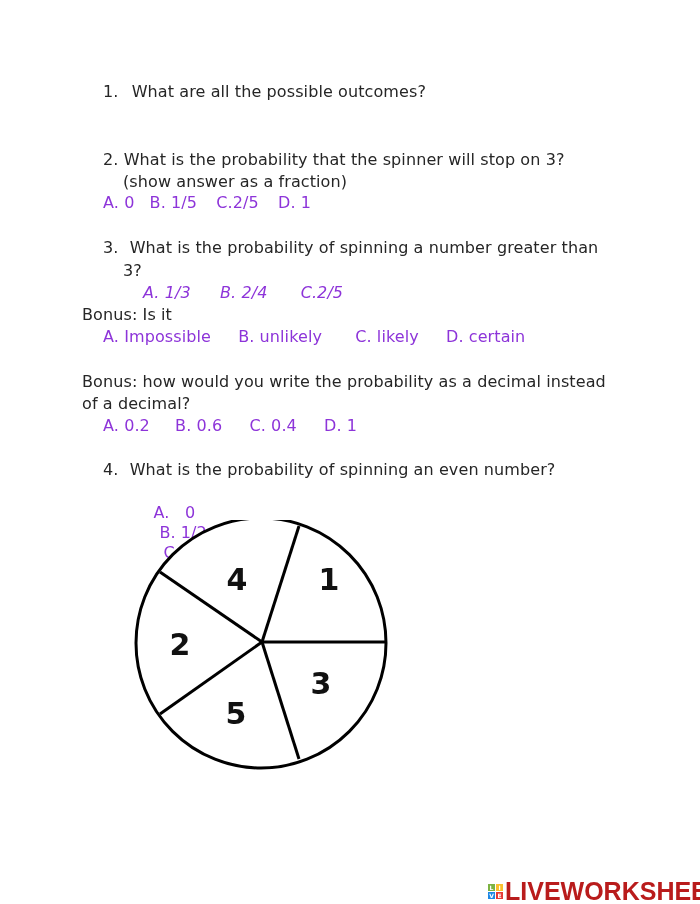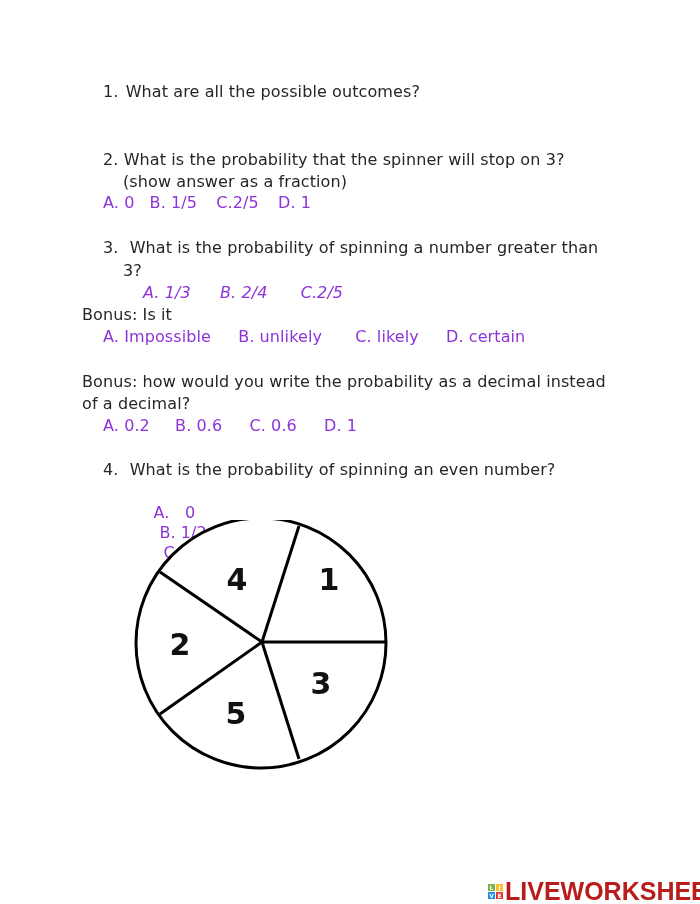--- a/index.html
+++ b/index.html
@@ -15,21 +15,21 @@
   .logo { position: absolute; left: 488px; top: 877px; display: flex; align-items: center; }
   .logo-blocks { display: grid; grid-template-columns: 7px 7px; grid-template-rows: 7px 7px; gap: 1px; margin-right: 2px; }
   .logo-blocks div { font-size: 6px; color: #fff; text-align: center; line-height: 7px; font-weight: bold; font-family: "DejaVu Sans", sans-serif; }
   .logo-text { font-family: "Liberation Sans", sans-serif; font-weight: bold; font-size: 25px; color: #b91c1c; letter-spacing: 0px; }
 </style>
 </head>
 <body>
 
 <div class="line q" style="left:103px; top:82px;">
   <span>1.</span>
-  <span style="margin-left:2px">What are all the possible outcomes?</span>
+  <span style="margin-left:8px">What are all the possible outcomes?</span>
 </div>
 
 <div class="line q" style="left:103px; top:150px;">
   <span>2.</span>
   <span style="">What is the probability that the spinner will stop on 3?</span>
 </div>
 <div class="line q" style="left:123px; top:172px;">(show answer as a fraction)</div>
 <div class="line opt" style="left:103px; top:193px;">
   <span>A. 0</span>
   <span style="margin-left:10px">B. 1/5</span>
@@ -54,21 +54,21 @@
   <span style="margin-left:22px">B. unlikely</span>
   <span style="margin-left:28px">C. likely</span>
   <span style="margin-left:22px">D. certain</span>
 </div>
 
 <div class="line q" style="left:82px; top:372px;">Bonus: how would you write the probability as a decimal instead</div>
 <div class="line q" style="left:82px; top:394px;">of a decimal?</div>
 <div class="line opt" style="left:103px; top:416px;">
   <span>A. 0.2</span>
   <span style="margin-left:20px">B. 0.6</span>
-  <span style="margin-left:22px">C. 0.6</span>
+  <span style="margin-left:22px">C. 0.4</span>
   <span style="margin-left:22px">D. 1</span>
 </div>
 
 <div class="line q" style="left:103px; top:460px;">
   <span>4.</span>
   <span style="margin-left:6px">What is the probability of spinning an even number?</span>
 </div>
 <div class="line opt" style="left:143px; top:483px; white-space:pre;">
   <span style="white-space:pre">A.   0</span>
   <span style="margin-left:6px">B. 1/2</span>

